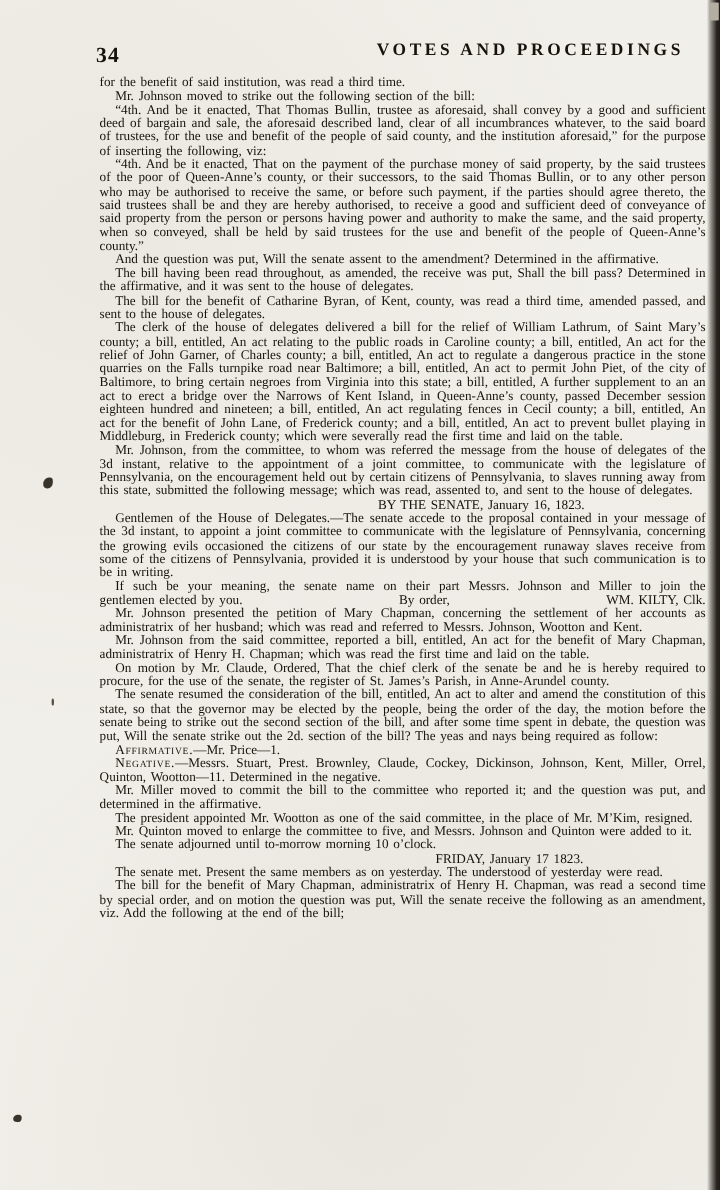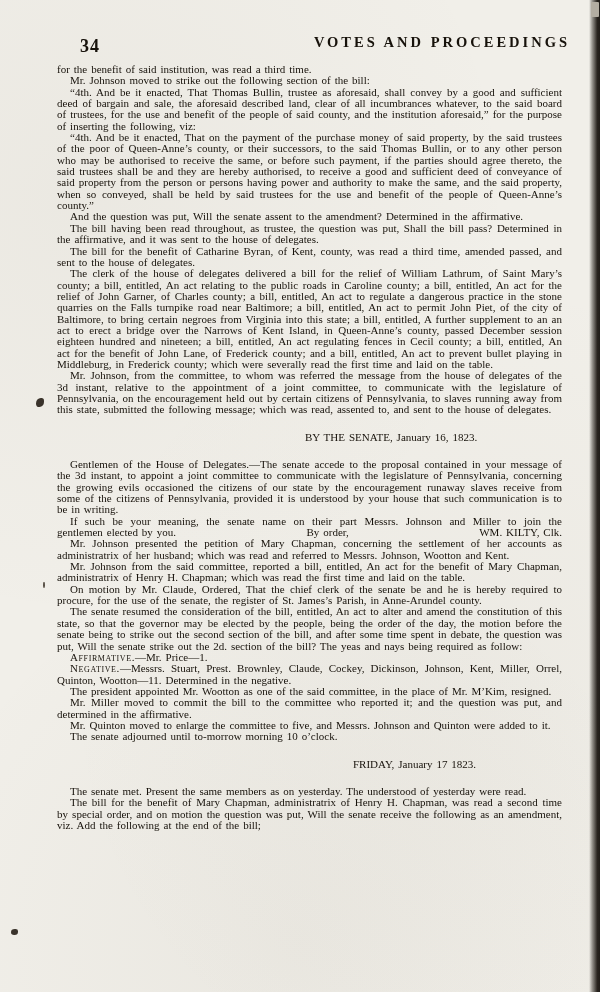--- a/index.html
+++ b/index.html
@@ -18,27 +18,27 @@
   .running-head{
     position:absolute;left:65px;top:34px;width:505px;
     text-align:right;padding-left:26px;box-sizing:border-box;
     font-size:14.5px;font-weight:bold;letter-spacing:3px;
   }
   .folio{
     position:absolute;left:64px;top:36px;
     font-size:18px;font-weight:bold;letter-spacing:1px;margin-left:16px;
   }
   .content{
-    position:absolute;left:57px;top:64px;width:505px;
+    position:absolute;left:83px;top:64px;width:505px;
     font-size:11px;line-height:11.35px;word-spacing:1.2px;
   }
   .para{margin:0;text-indent:13px;text-align:justify;}
   .first{text-indent:0;}
   .force-just{text-align-last:justify;}
-  .dateline{margin:16px;text-indent:0;white-space:nowrap;}
+  .dateline{margin:0;text-indent:0;white-space:nowrap;}
   .dl-senate{padding-left:232px;}
   .dl-friday{padding-left:280px;font-family:Liberation Serif, serif;}
   .lead-italic{}
   .lead-caps{font-variant:small-caps;letter-spacing:0.6px;}
   .sig-row{display:flex;justify-content:space-between;margin:0;text-indent:0;}
   .edge-shadow{
     position:absolute;right:0;top:0;width:11px;height:992px;
     background:linear-gradient(to right, rgba(43,38,32,0) 0%, rgba(43,38,32,0.45) 30%, #29241f 75%, #201c18 100%);
   }
   .edge-notch{
@@ -58,40 +58,40 @@
 
   <div class="folio">34</div>
   <div class="running-head">VOTES AND PROCEEDINGS</div>
 
   <div class="content">
     <p class="para first">for the benefit of said institution, was read a third time.</p>
     <p class="para">Mr. Johnson moved to strike out the following section of the bill:</p>
     <p class="para">“4th. And be it enacted, That Thomas Bullin, trustee as aforesaid, shall convey by a good and sufficient deed of bargain and sale, the aforesaid described land, clear of all incumbrances whatever, to the said board of trustees, for the use and benefit of the people of said county, and the institution aforesaid,” for the purpose of inserting the following, viz:</p>
     <p class="para">“4th. And be it enacted, That on the payment of the purchase money of said property, by the said trustees of the poor of Queen-Anne’s county, or their successors, to the said Thomas Bullin, or to any other person who may be authorised to receive the same, or before such payment, if the parties should agree thereto, the said trustees shall be and they are hereby authorised, to receive a good and sufficient deed of conveyance of said property from the person or persons having power and authority to make the same, and the said property, when so conveyed, shall be held by said trustees for the use and benefit of the people of Queen-Anne’s county.”</p>
     <p class="para">And the question was put, Will the senate assent to the amendment?  Determined in the affirmative.</p>
-    <p class="para">The bill having been read throughout, as trustee, the question was put, Shall the bill pass? Determined in the affirmative, and it was sent to the house of delegates.</p>
+    <p class="para">The bill having been read throughout, as amended, the receive was put, Shall the bill pass? Determined in the affirmative, and it was sent to the house of delegates.</p>
     <p class="para">The bill for the benefit of Catharine Byran, of Kent, county, was read a third time, amended passed, and sent to the house of delegates.</p>
     <p class="para">The clerk of the house of delegates delivered a bill for the relief of William Lathrum, of Saint Mary’s county; a bill, entitled, An act relating to the public roads in Caroline county; a bill, entitled, An act for the relief of John Garner, of Charles county; a bill, entitled, An act to regulate a dangerous practice in the stone quarries on the Falls turnpike road near Baltimore; a bill, entitled, An act to permit John Piet, of the city of Baltimore, to bring certain negroes from Virginia into this state; a bill, entitled, A further supplement to an an act to erect a bridge over the Narrows of Kent Island, in Queen-Anne’s county, passed December session eighteen hundred and nineteen; a bill, entitled, An act regulating fences in Cecil county; a bill, entitled, An act for the benefit of John Lane, of Frederick county; and a bill, entitled, An act to prevent bullet playing in Middleburg, in Frederick county; which were severally read the first time and laid on the table.</p>
     <p class="para">Mr. Johnson, from the committee, to whom was referred the message from the house of delegates of the 3d instant, relative to the appointment of a joint committee, to communicate with the legislature of Pennsylvania, on the encouragement held out by certain citizens of Pennsylvania, to slaves running away from this state, submitted the following message; which was read, assented to, and sent to the house of delegates.</p>
     <p class="dateline dl-senate">BY THE SENATE, January 16, 1823.</p>
     <p class="para"><span class="lead-italic">Gentlemen of the House of Delegates.</span><span>—The senate accede to the proposal contained in your message of the 3d instant, to appoint a joint committee to communicate with the legislature of Pennsylvania, concerning the growing evils occasioned the citizens of our state by the encouragement runaway slaves receive from some of the citizens of Pennsylvania, provided it is understood by your house that such communication is to be in writing.</span></p>
     <p class="para force-just">If such be your meaning, the senate name on their part Messrs. Johnson and Miller to join the</p>
     <p class="sig-row">
       <span>gentlemen elected by you.</span>
       <span>By order,</span>
       <span>WM. KILTY, Clk.</span>
     </p>
     <p class="para">Mr. Johnson presented the petition of Mary Chapman, concerning the settlement of her accounts as administratrix of her husband; which was read and referred to Messrs. Johnson, Wootton and Kent.</p>
     <p class="para">Mr. Johnson from the said committee, reported a bill, entitled, An act for the benefit of Mary Chapman, administratrix of Henry H. Chapman; which was read the first time and laid on the table.</p>
     <p class="para">On motion by Mr. Claude, Ordered, That the chief clerk of the senate be and he is hereby required to procure, for the use of the senate, the register of St. James’s Parish, in Anne-Arundel county.</p>
     <p class="para">The senate resumed the consideration of the bill, entitled, An act to alter and amend the constitution of this state, so that the governor may be elected by the people, being the order of the day, the motion before the senate being to strike out the second section of the bill, and after some time spent in debate, the question was put, Will the senate strike out the 2d. section of the bill?  The yeas and nays being required as follow:</p>
     <p class="para"><span class="lead-caps">Affirmative.</span><span>—Mr. Price—1.</span></p>
     <p class="para"><span class="lead-caps">Negative.</span><span>—Messrs. Stuart, Prest. Brownley, Claude, Cockey, Dickinson, Johnson, Kent, Miller, Orrel, Quinton, Wootton—11.  Determined in the negative.</span></p>
+    <p class="para">Mr. Miller moved to commit the bill to the committee who reported it; and the question was put, and determined in the affirmative.</p>
     <p class="para">The president appointed Mr. Wootton as one of the said committee, in the place of Mr. M’Kim, resigned.</p>
-    <p class="para">Mr. Miller moved to commit the bill to the committee who reported it; and the question was put, and determined in the affirmative.</p>
     <p class="para">Mr. Quinton moved to enlarge the committee to five, and Messrs. Johnson and Quinton were added to it.</p>
     <p class="para">The senate adjourned until to-morrow morning 10 o’clock.</p>
     <p class="dateline dl-friday">FRIDAY, January 17 1823.</p>
     <p class="para">The senate met.  Present the same members as on yesterday.  The understood of yesterday were read.</p>
     <p class="para">The bill for the benefit of Mary Chapman, administratrix of Henry H. Chapman, was read a second time by special order, and on motion the question was put, Will the senate receive the following as an amendment, viz.  Add the following at the end of the bill;</p>
   </div>
 
   <div class="speck speck-a"></div>
   <div class="speck speck-b"></div>
   <div class="speck speck-c"></div>

